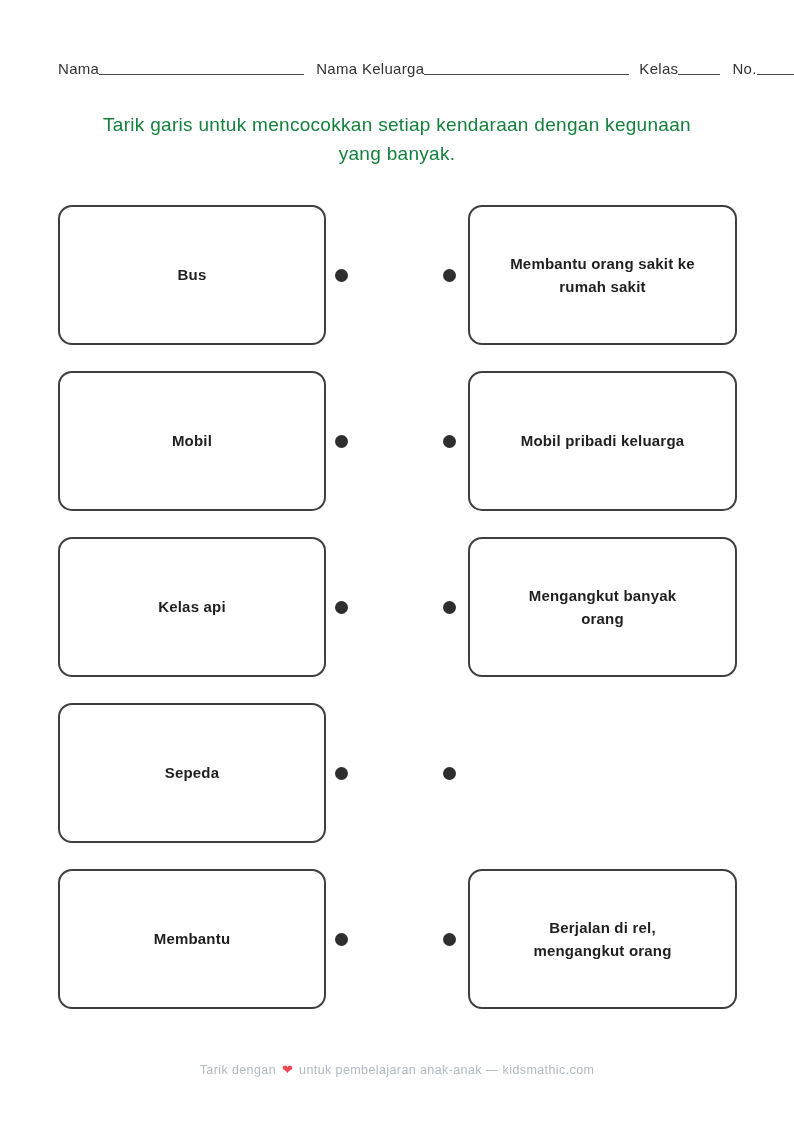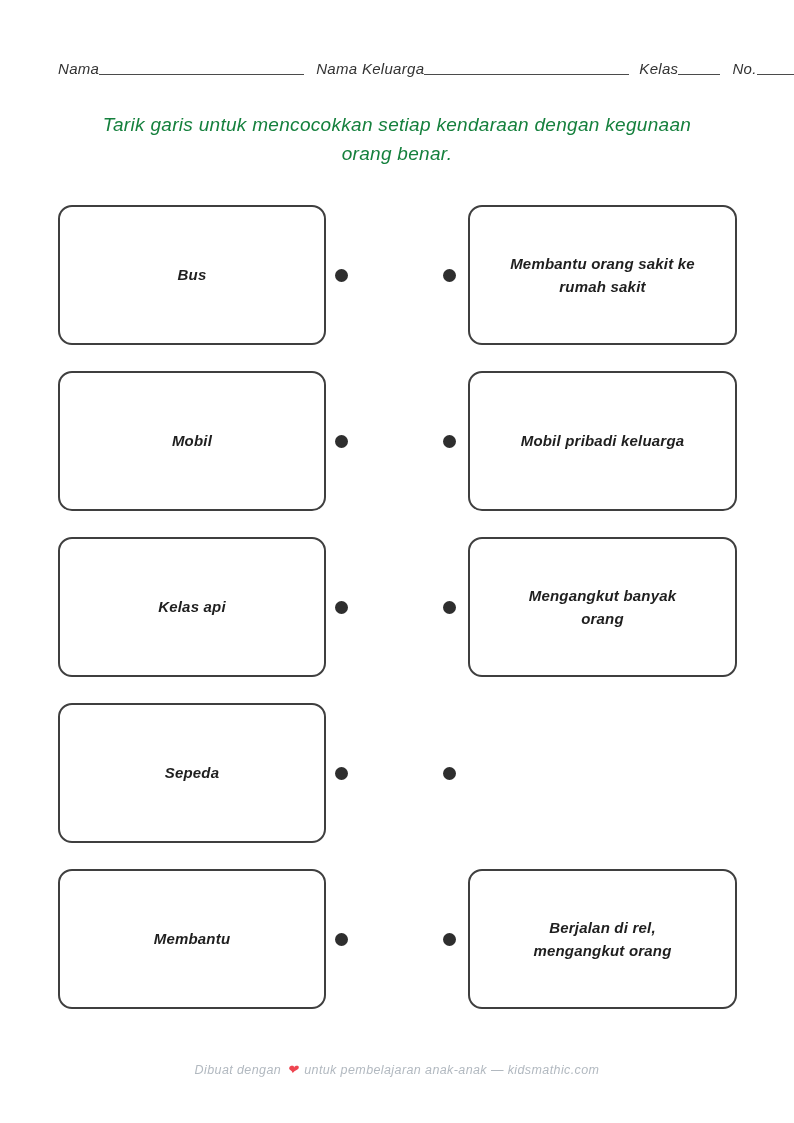--- a/index.html
+++ b/index.html
@@ -3,21 +3,20 @@
 <meta charset="utf-8">
 <style>
   html, body { margin: 0; padding: 0; background: #ffffff; }
   .page {
     position: relative;
     width: 794px;
     height: 1123px;
     background: #ffffff;
     font-family: "Liberation Sans", sans-serif;
     overflow: hidden;
-    font-style: italic;
   }
 
   
   .header {
     position: absolute;
     top: 60px;
     left: 58px;
     right: 0;
     display: flex;
     align-items: flex-end;
@@ -109,21 +108,21 @@
     <span class="lbl">Nama Keluarga</span>
     <span class="blank blank-keluarga"></span>
     <span class="lbl">Kelas</span>
     <span class="blank blank-kelas"></span>
     <span class="lbl">No.</span>
     <span class="blank blank-no"></span>
   </div>
 
   <div class="title">
     <div>Tarik garis untuk mencocokkan setiap kendaraan dengan kegunaan</div>
-    <div>orang benar.</div>
+    <div>yang banyak.</div>
   </div>
 
   <div class="rows">
 
     <div class="row">
       <div class="box box-left">
         <span>Bus</span>
       </div>
       <span class="dot dot-left"></span>
       <span class="dot dot-right"></span>
@@ -169,18 +168,18 @@
       <span class="dot dot-left"></span>
       <span class="dot dot-right"></span>
       <div class="box box-right">
         <span>Berjalan di rel, mengangkut orang</span>
       </div>
     </div>
 
   </div>
 
   <div class="footer">
-    <span>Dibuat dengan</span>
+    <span>Tarik dengan</span>
     <span class="heart">❤</span>
     <span>untuk pembelajaran anak-anak — kidsmathic.com</span>
   </div>
 
 </div>
 
 </body></html>

